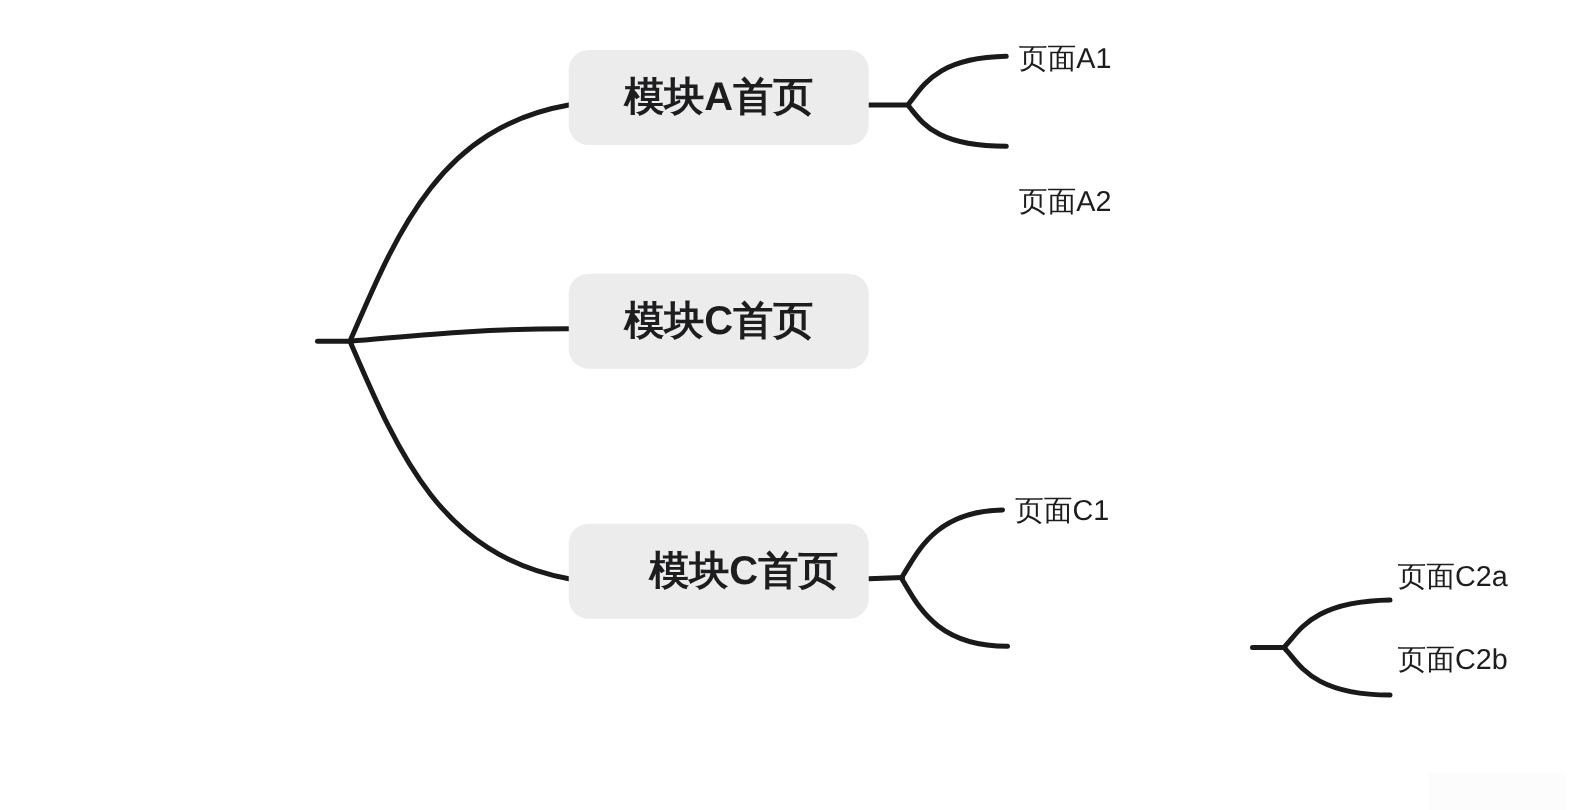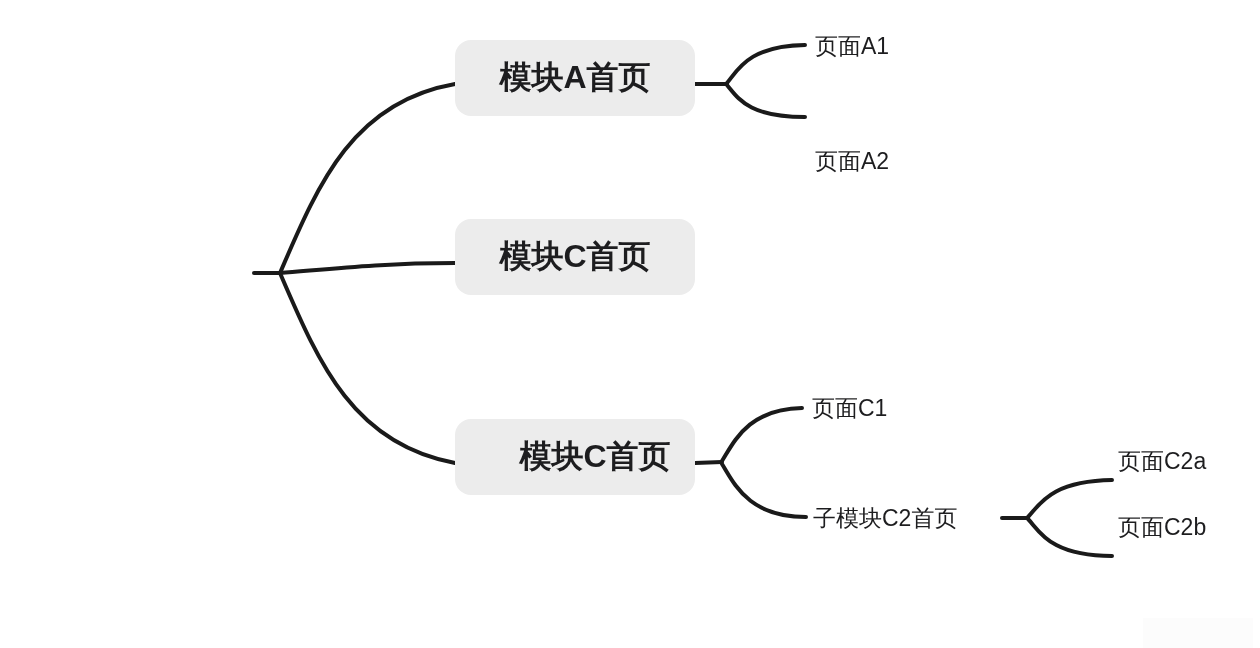--- a/index.html
+++ b/index.html
@@ -92,23 +92,20 @@
   </div>
 
   <div class="node node-leaf leaf-a2">
     <span>页面A2</span>
   </div>
 
   <div class="node node-leaf leaf-c1">
     <span>页面C1</span>
   </div>
 
-  <div class="node node-leaf leaf-c2">
-    <span>子模块C2首页</span>
-  </div>
 
   <div class="node node-leaf leaf-c2a">
     <span>页面C2a</span>
   </div>
 
   <div class="node node-leaf leaf-c2b">
     <span>页面C2b</span>
   </div>
 
   <div class="watermark"></div>

